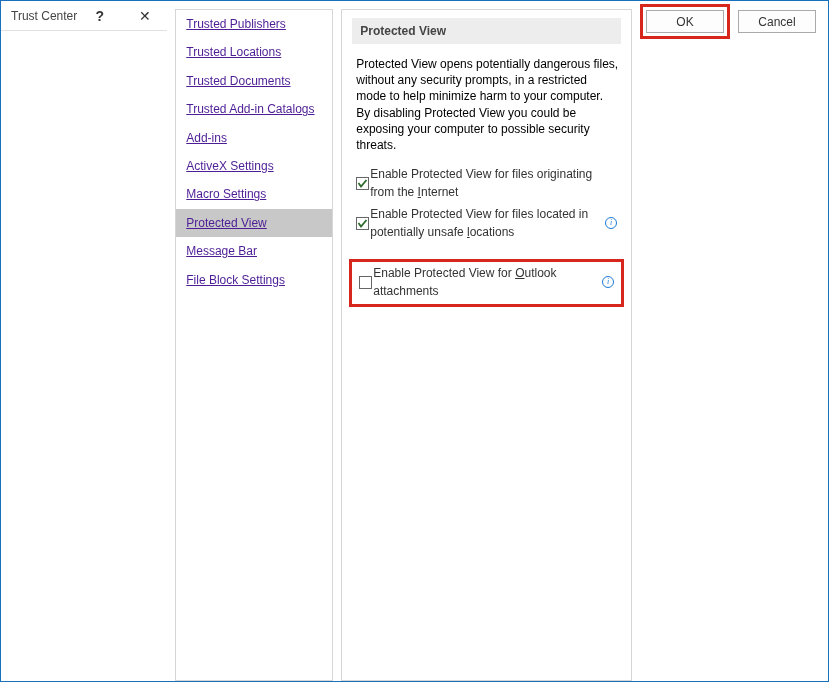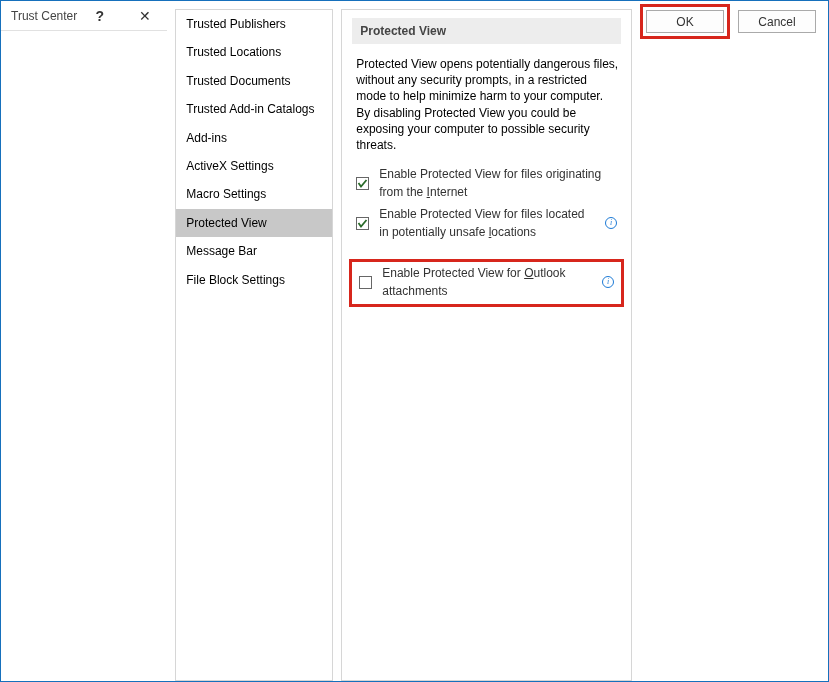--- a/index.html
+++ b/index.html
@@ -45,23 +45,24 @@
     min-height: 0;
   }
   .sidebar {
     width: 158px;
     border: 1px solid #d6d6d6;
     overflow: hidden;
   }
   .sidebar-item {
     padding: 7px 10px;
     font-size: 12px;
-    color: #000000;
+    color: #4c1d95;
     cursor: pointer;
     line-height: 1.2;
+    text-decoration: underline;
   }
   .sidebar-item.selected {
     background: #c8c8c8;
   }
   .content {
     flex: 1;
     border: 1px solid #d6d6d6;
     padding: 8px 10px 8px 10px;
     overflow: auto;
   }
@@ -75,21 +76,21 @@
   }
   .desc {
     font-size: 12px;
     color: #000000;
     line-height: 1.35;
     padding: 0 2px 10px 4px;
   }
   .opt-row {
     display: flex;
     align-items: center;
-    gap: 10px;
+    gap: 1px;
     padding: 2px 4px;
     line-height: 1.5;
     position: relative;
   }
   .highlight-row {
     border: 3px solid #d7261c;
     margin: 16px -3px;
     padding: 2px 7px 4px 7px;
   }
   .cb {

